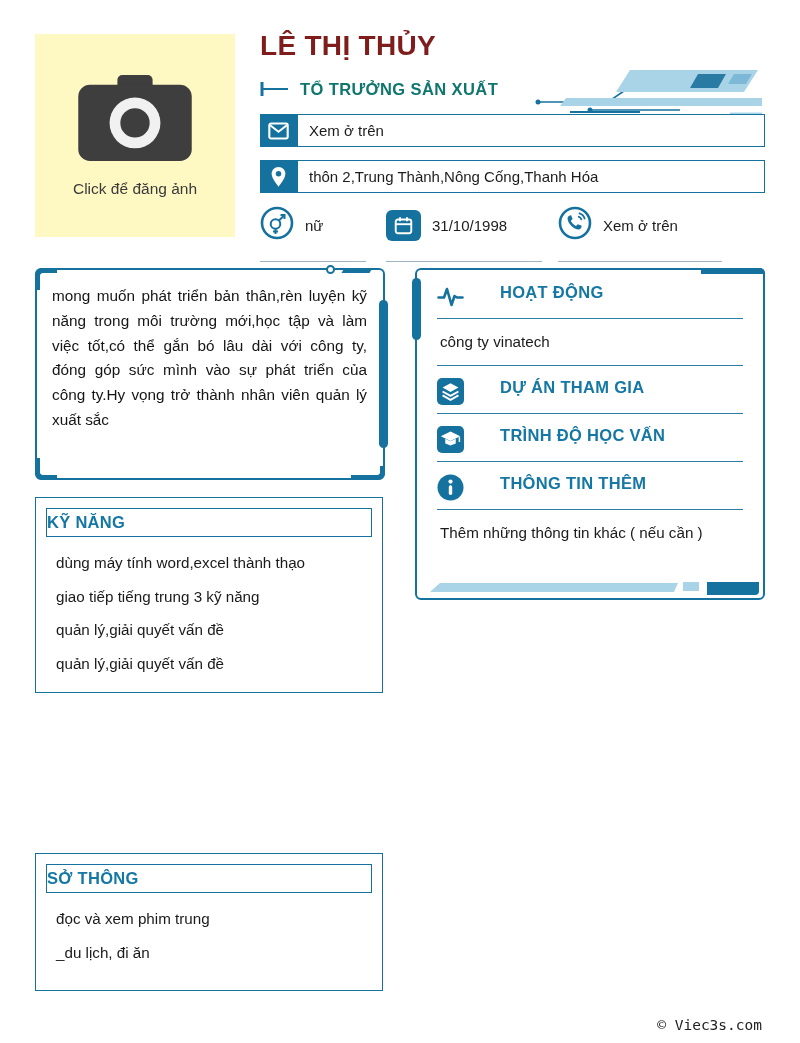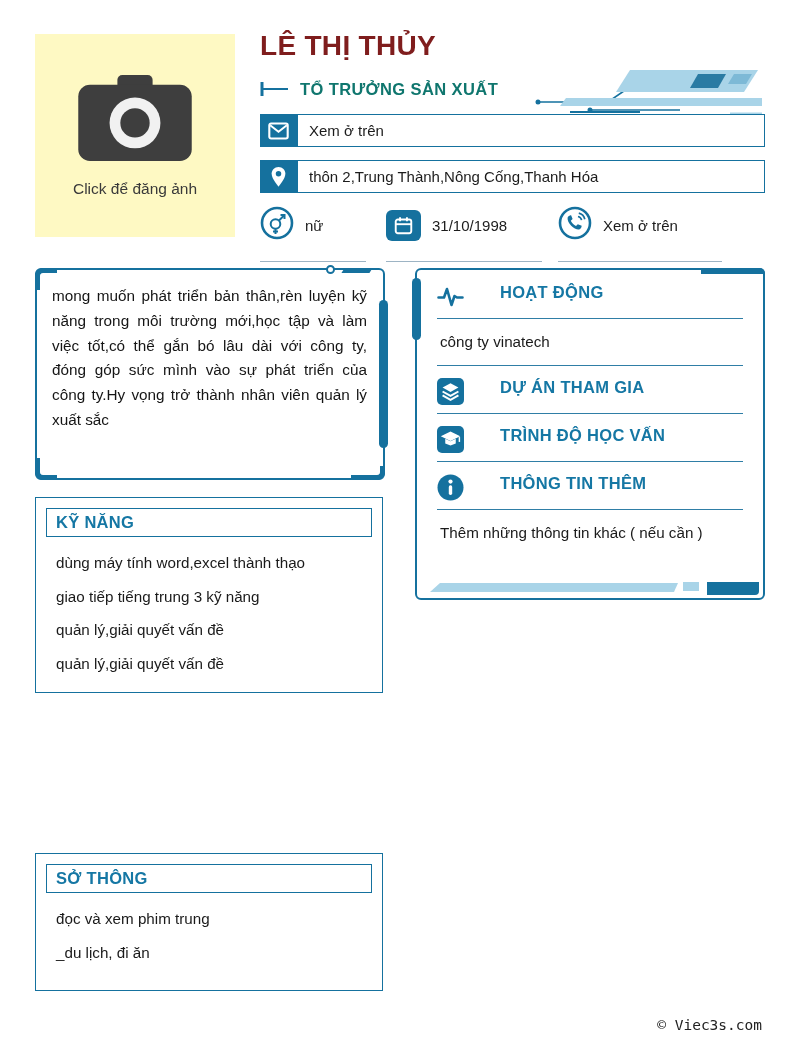--- a/index.html
+++ b/index.html
@@ -53,21 +53,21 @@
                    border-left:5px solid #15719e; border-bottom:5px solid #15719e; border-bottom-left-radius:8px; }
   .obj-corner-br { position:absolute; right:-2px; bottom:-2px; width:34px; height:14px;
                    border-right:5px solid #15719e; border-bottom:5px solid #15719e; border-bottom-right-radius:8px; }
 
   
   .lsec { position:absolute; left:35px; width:348px; border:1.6px solid #15719e; background:#fff; }
   #skills { top:497px; height:196px; }
   #awards { top:695px; height:157px; }
   #hobbies { top:853px; height:138px; }
   .lsec-header { margin:10px 10px 0 10px; border:1.6px solid #15719e; height:29px;
-                 display:flex; align-items:center; padding-left:9px; color:#1577a4;
+                 display:flex; align-items:center; color:#1577a4;
                  font-weight:bold; font-size:16.5px; letter-spacing:.3px; }
   .lsec-items { padding:3px 19px 0 20px; }
   .lsec-item { font-size:15.2px; color:#1a1a1a; margin-top:13px; line-height:1.35; }
   .lsec-item.justify { text-align:justify; line-height:1.6; margin-top:10px; }
 
   
   .right-box { position:absolute; left:415px; top:268px; width:350px; height:332px;
                border:2px solid #15719e; border-radius:6px; background:#fff; }
   .rb-content { padding:13px 20px 0 20px; position:relative; z-index:2; }
   .rb-left-bar { position:absolute; left:-5px; top:8px; width:9px; height:62px;

